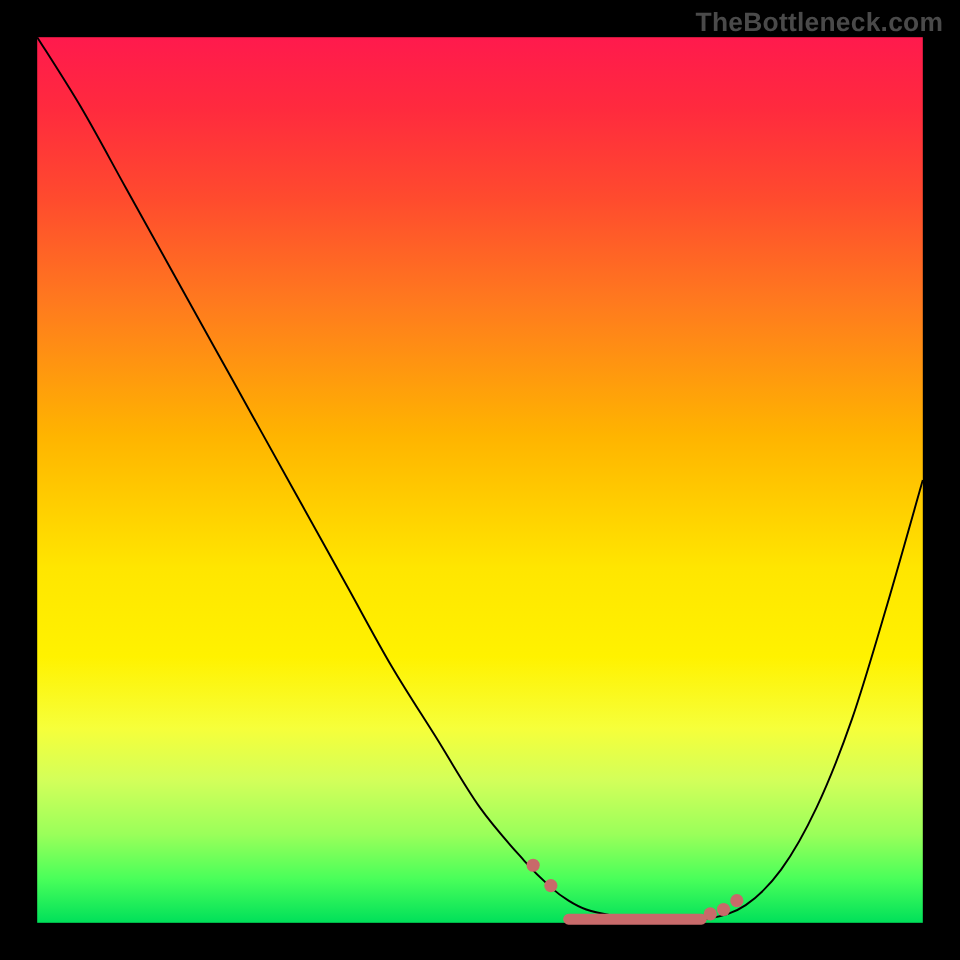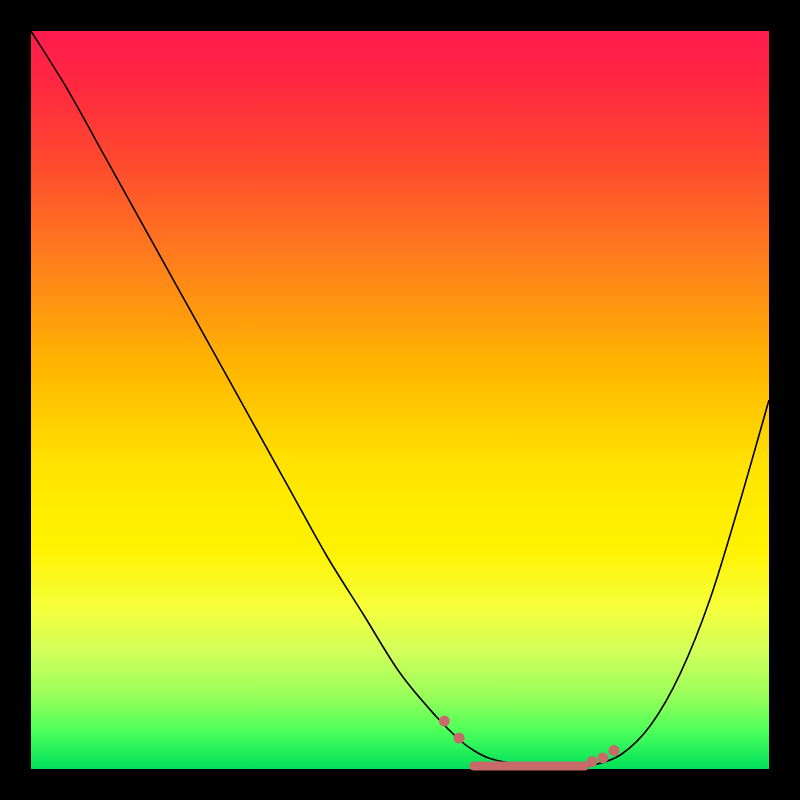--- a/index.html
+++ b/index.html
@@ -85,13 +85,14 @@
     <g class="dots" id="dots-group">
         <circle cx="413.28000000000003" cy="690.03" r="5.5"></circle>
         <circle cx="428.03999999999996" cy="707.004" r="5.5"></circle>
         <circle cx="560.88" cy="730.62" r="5.5"></circle>
         <circle cx="571.95" cy="726.93" r="5.5"></circle>
         <circle cx="583.02" cy="719.55" r="5.5"></circle>
         <line x1="442.8" x2="553.5" y1="735.048" y2="735.048"></line>
       </g>
   </svg>
 
+  <div class="watermark">TheBottleneck.com</div>
 </div>
 
 </body></html>

